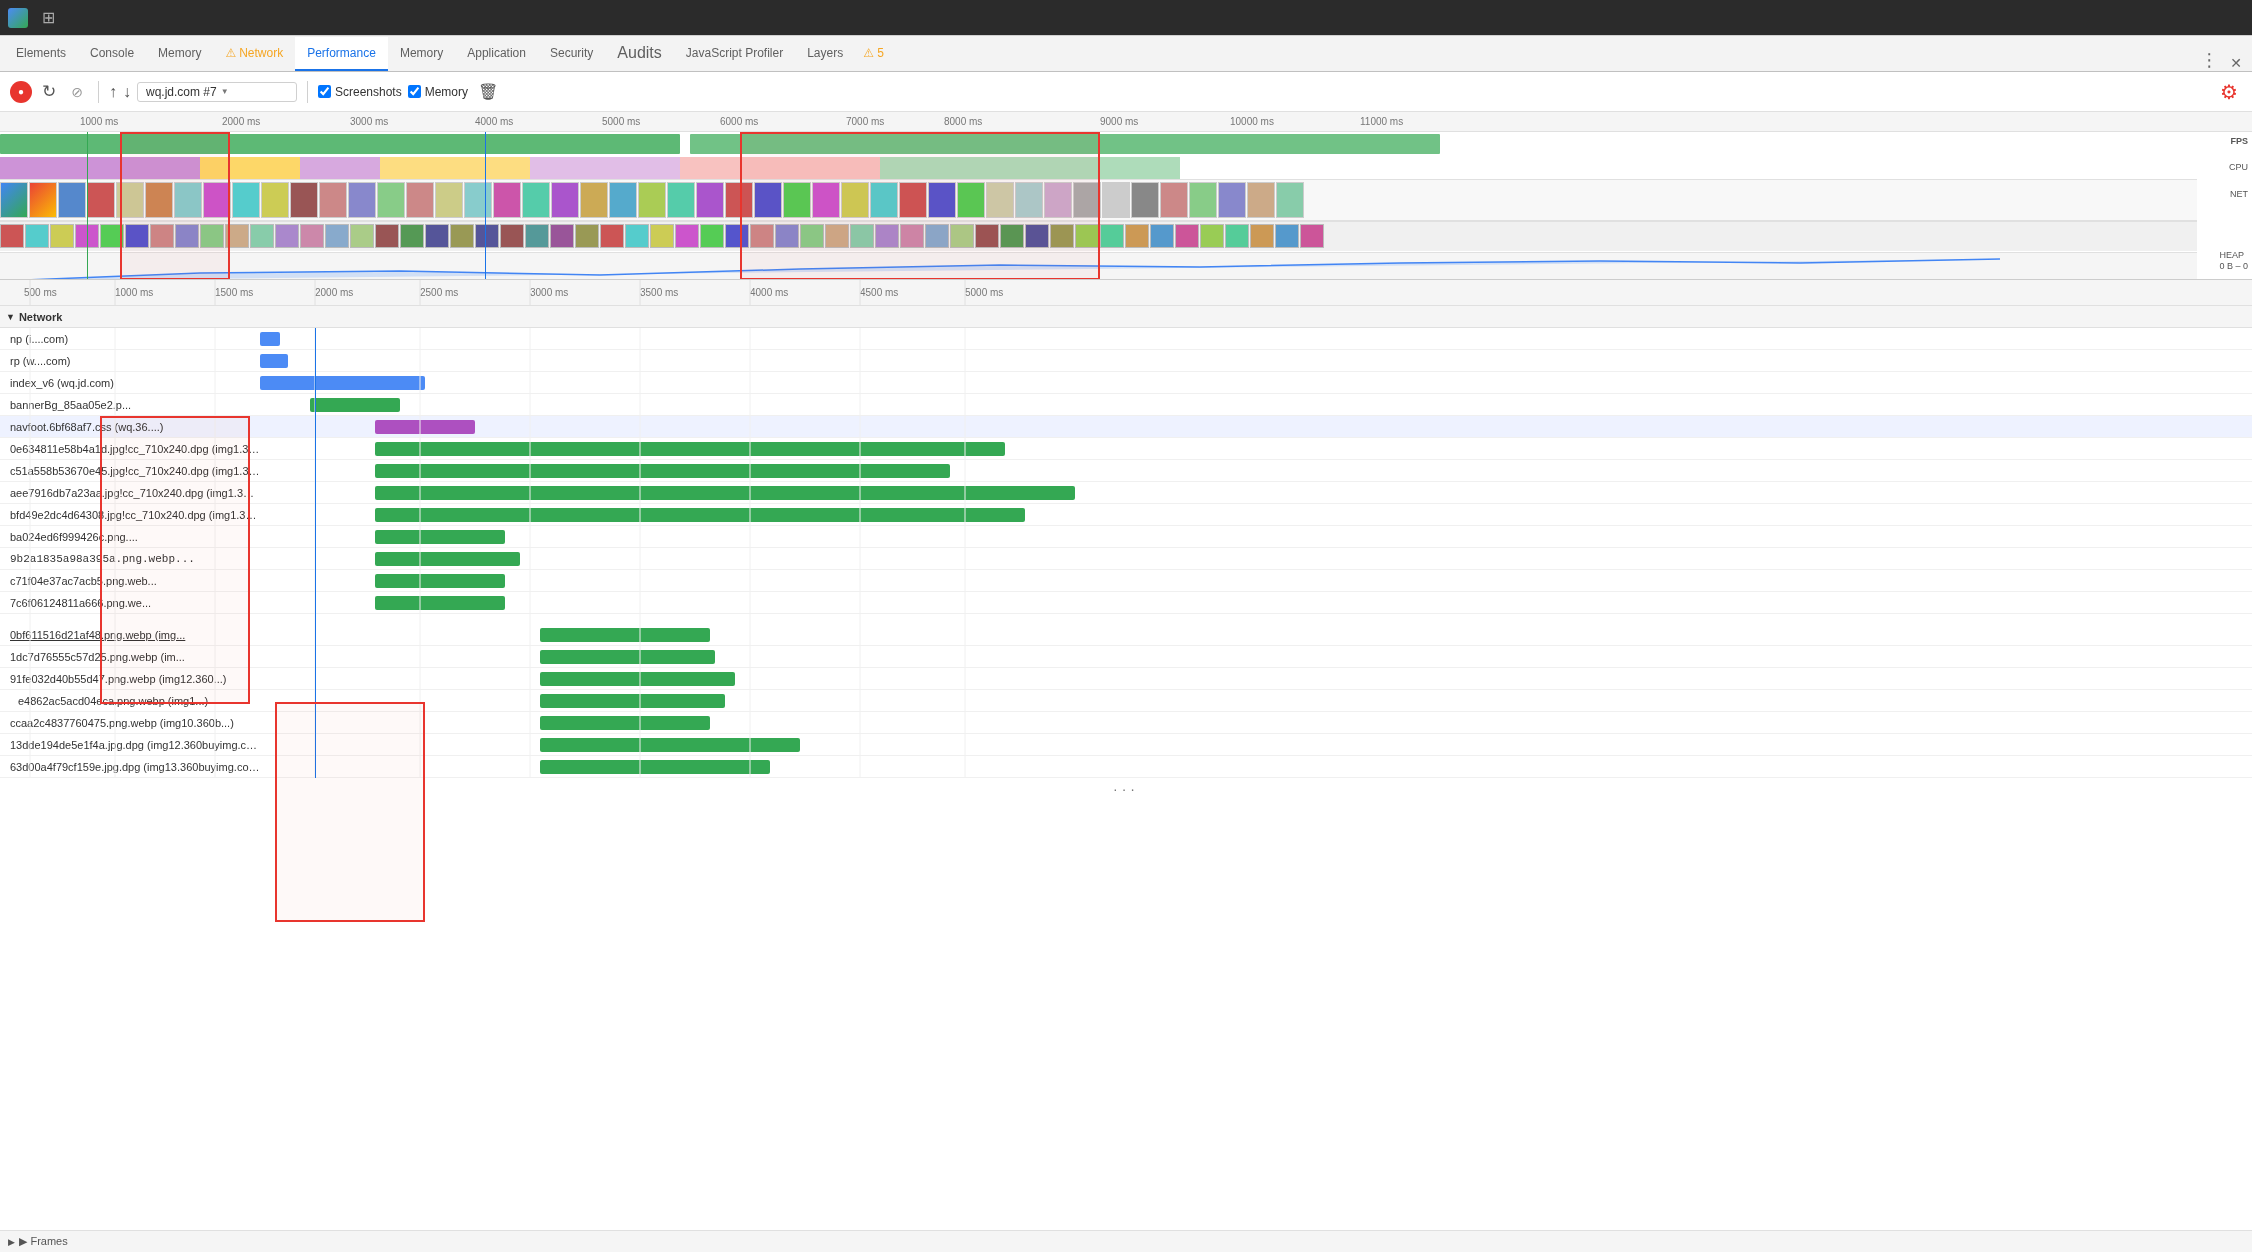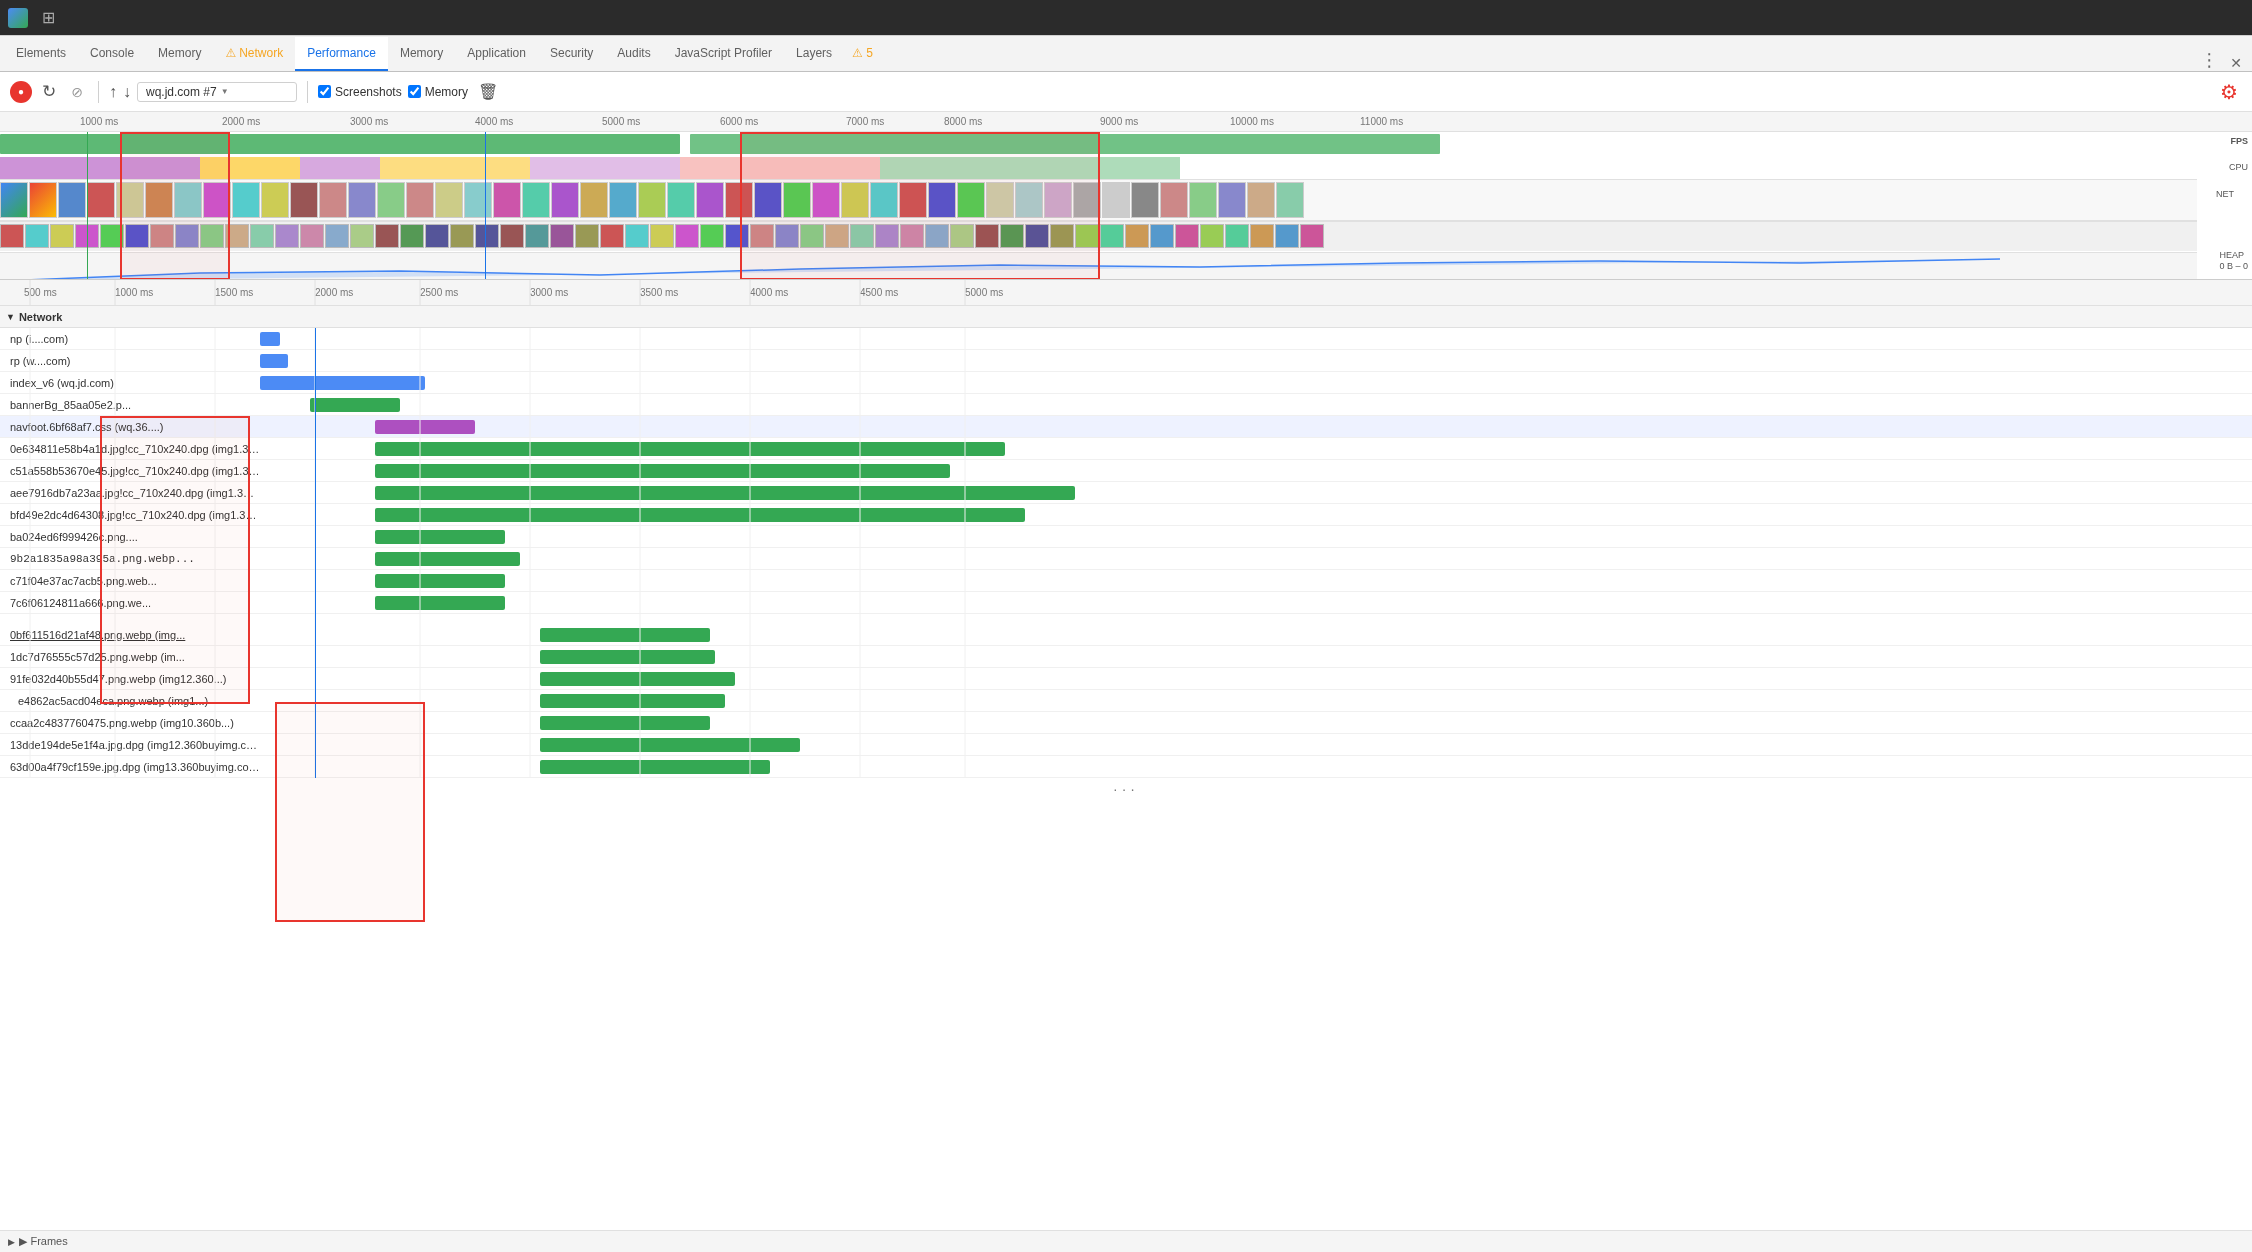--- a/index.html
+++ b/index.html
@@ -180,21 +180,21 @@
     <div class="nav-tab" style="padding:4px 12px;cursor:pointer;font-size:12px;color:#5f5f5f;border-bottom:2px solid transparent;height:34px;display:flex;align-items:center;">Console</div>
     <div class="nav-tab" style="padding:4px 12px;cursor:pointer;font-size:12px;color:#5f5f5f;border-bottom:2px solid transparent;height:34px;display:flex;align-items:center;">Memory</div>
     <div class="nav-tab warning" style="padding:4px 12px;cursor:pointer;font-size:12px;color:#f5a623;border-bottom:2px solid transparent;height:34px;display:flex;align-items:center;gap:3px;">
       <span style="color:#f5a623;">⚠</span>
       <span>Network</span>
     </div>
     <div class="nav-tab active" style="padding:4px 12px;cursor:pointer;font-size:12px;color:#1a73e8;border-bottom:2px solid #1a73e8;background:#fff;height:34px;display:flex;align-items:center;font-weight:500;">Performance</div>
     <div class="nav-tab" style="padding:4px 12px;cursor:pointer;font-size:12px;color:#5f5f5f;border-bottom:2px solid transparent;height:34px;display:flex;align-items:center;">Memory</div>
     <div class="nav-tab" style="padding:4px 12px;cursor:pointer;font-size:12px;color:#5f5f5f;border-bottom:2px solid transparent;height:34px;display:flex;align-items:center;">Application</div>
     <div class="nav-tab" style="padding:4px 12px;cursor:pointer;font-size:12px;color:#5f5f5f;border-bottom:2px solid transparent;height:34px;display:flex;align-items:center;">Security</div>
-    <div class="nav-tab" style="padding:4px 12px;cursor:pointer;font-size:12px;color:#5f5f5f;border-bottom:2px solid transparent;height:34px;display:flex;align-items:center;">Audits</div>
+    <div class="nav-tab" style="padding:4px 12px;cursor:pointer;font-size:16px;color:#5f5f5f;border-bottom:2px solid transparent;height:34px;display:flex;align-items:center;">Audits</div>
     <div class="nav-tab" style="padding:4px 12px;cursor:pointer;font-size:12px;color:#5f5f5f;border-bottom:2px solid transparent;height:34px;display:flex;align-items:center;">JavaScript Profiler</div>
     <div class="nav-tab" style="padding:4px 12px;cursor:pointer;font-size:12px;color:#5f5f5f;border-bottom:2px solid transparent;height:34px;display:flex;align-items:center;">Layers</div>
     <div class="nav-tab" style="padding:4px 8px;cursor:pointer;font-size:12px;color:#f5a623;border-bottom:2px solid transparent;height:34px;display:flex;align-items:center;">⚠ 5</div>
     <div style="flex:1;"></div>
     <span style="font-size:18px;color:#666;padding:0 6px;cursor:pointer;">⋮</span>
     <span style="font-size:14px;color:#666;padding:0 6px;cursor:pointer;">✕</span>
   </div>
 
   <div id="record-toolbar" style="display:flex;align-items:center;background:#fff;border-bottom:1px solid #e0e0e0;height:40px;padding:0 10px;gap:6px;flex-shrink:0;">
     <button class="rec-btn record" style="width:22px;height:22px;border-radius:50%;background:#e8352e;border:none;color:white;cursor:pointer;font-size:10px;display:flex;align-items:center;justify-content:center;">●</button>
@@ -304,21 +304,21 @@
           <div style="width:28px;height:36px;background:#aaa;border:1px solid #ccc;flex-shrink:0;"></div>
           <div style="width:28px;height:36px;background:#ccc;border:1px solid #ccc;flex-shrink:0;"></div>
           <div style="width:28px;height:36px;background:#888;border:1px solid #ccc;flex-shrink:0;"></div>
           <div style="width:28px;height:36px;background:#c88;border:1px solid #ccc;flex-shrink:0;"></div>
           <div style="width:28px;height:36px;background:#8c8;border:1px solid #ccc;flex-shrink:0;"></div>
           <div style="width:28px;height:36px;background:#88c;border:1px solid #ccc;flex-shrink:0;"></div>
           <div style="width:28px;height:36px;background:#ca8;border:1px solid #ccc;flex-shrink:0;"></div>
           <div style="width:28px;height:36px;background:#8ca;border:1px solid #ccc;flex-shrink:0;"></div>
         </div>
       </div>
-      <div style="position:absolute;right:18px;top:57px;font-size:9px;color:#555;">NET</div>
+      <div style="position:absolute;right:4px;top:57px;font-size:9px;color:#555;">NET</div>
 
       <div style="position:absolute;top:89px;left:0;right:55px;height:30px;overflow:hidden;background:#f0f0f0;border-top:1px solid #e0e0e0;">
         <div style="display:flex;height:28px;align-items:center;padding:1px 0;gap:1px;">
           <div style="width:24px;height:24px;background:#c55;border:1px solid #bbb;flex-shrink:0;"></div>
           <div style="width:24px;height:24px;background:#5cc;border:1px solid #bbb;flex-shrink:0;"></div>
           <div style="width:24px;height:24px;background:#cc5;border:1px solid #bbb;flex-shrink:0;"></div>
           <div style="width:24px;height:24px;background:#c5c;border:1px solid #bbb;flex-shrink:0;"></div>
           <div style="width:24px;height:24px;background:#5c5;border:1px solid #bbb;flex-shrink:0;"></div>
           <div style="width:24px;height:24px;background:#55c;border:1px solid #bbb;flex-shrink:0;"></div>
           <div style="width:24px;height:24px;background:#c88;border:1px solid #bbb;flex-shrink:0;"></div>

